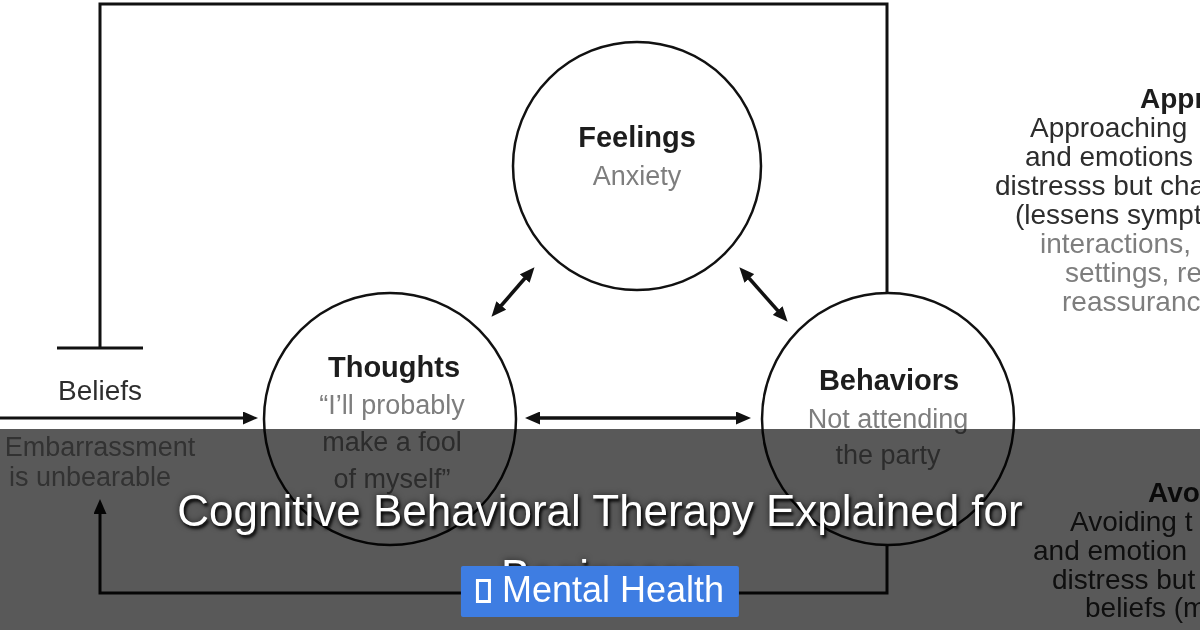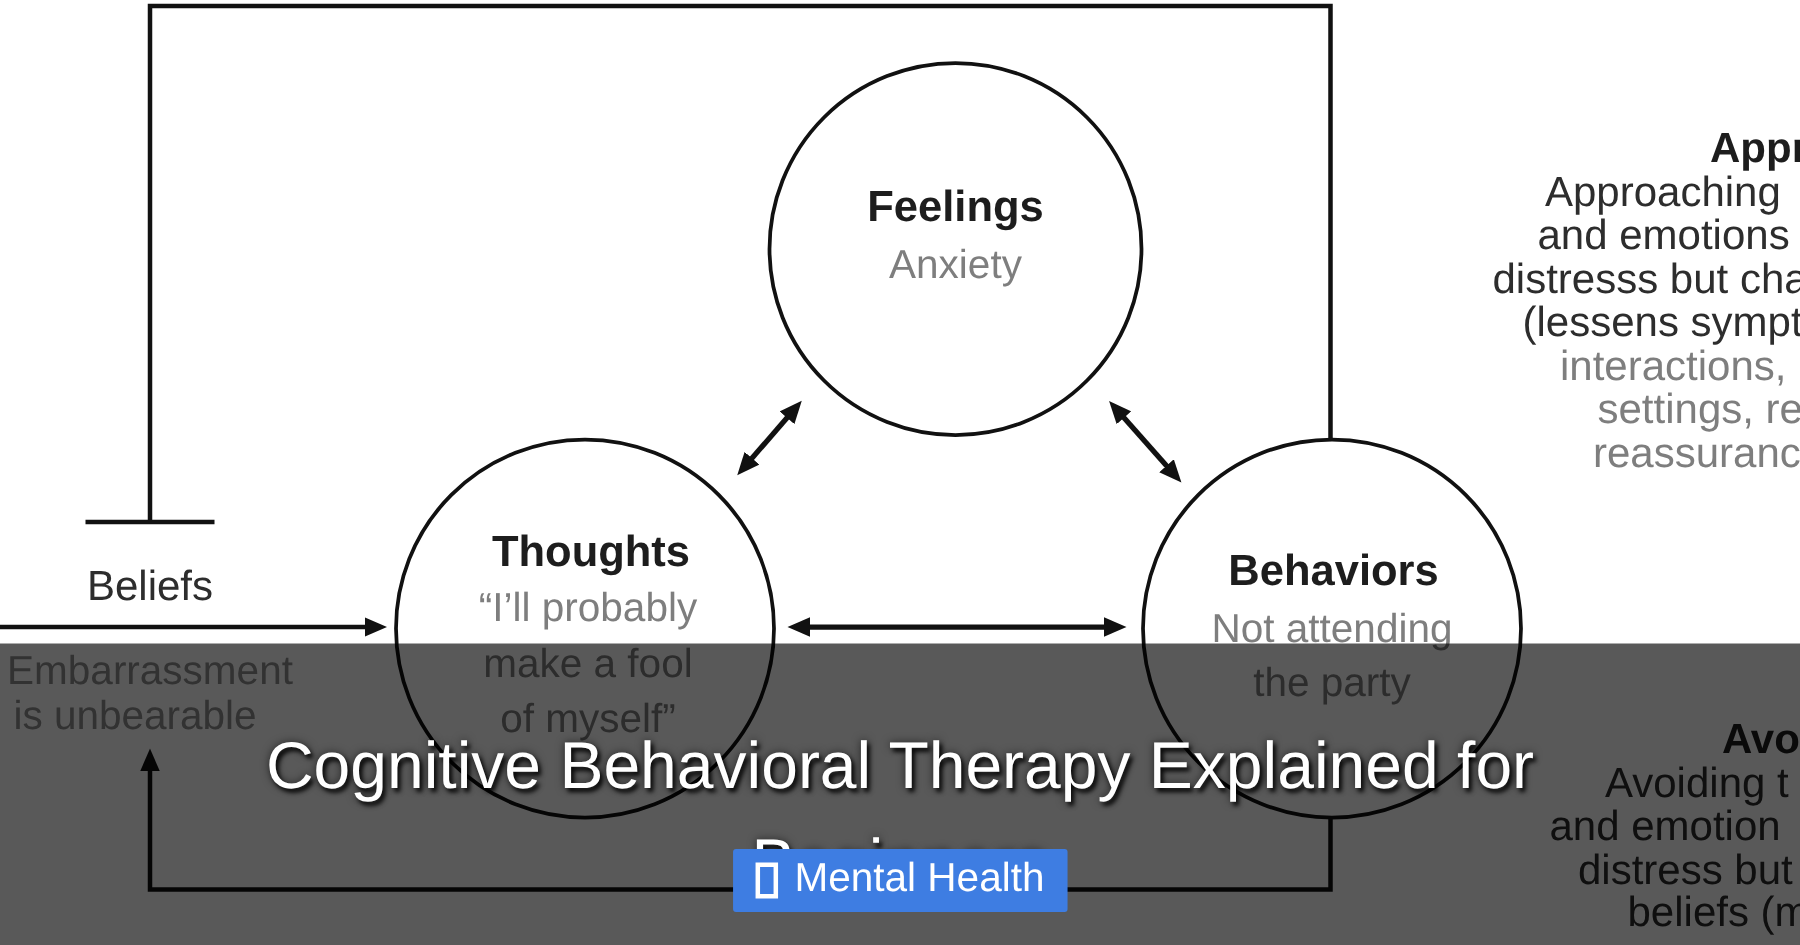--- a/index.html
+++ b/index.html
@@ -24,21 +24,21 @@
   }
   .title{
     position:absolute;left:100px;right:100px;top:449px;z-index:3;
     text-align:center;color:#ffffff;font-size:44px;line-height:65px;font-weight:400;
     text-shadow:2px 3px 3px rgba(0,0,0,0.85), 0 0 6px rgba(0,0,0,0.6);
   }
   .badge{
     position:absolute;left:50%;top:566px;transform:translateX(-50%);z-index:4;
     display:flex;align-items:center;gap:11px;
     background:var(--badge-background,#3e7de2);color:#fff;
-    font-size:27px;line-height:1;padding:6px 15px 9px 15px;border-radius:2px;
+    font-size:36px;line-height:1;padding:6px 15px 9px 15px;border-radius:2px;
     white-space:nowrap;cursor:pointer;
   }
   .badge .glyphbox{
     display:inline-block;width:15px;height:24px;border:3px solid #ffffff;
     box-sizing:border-box;margin-top:2px;
   }
 </style>
 </head>
 <body>
 

